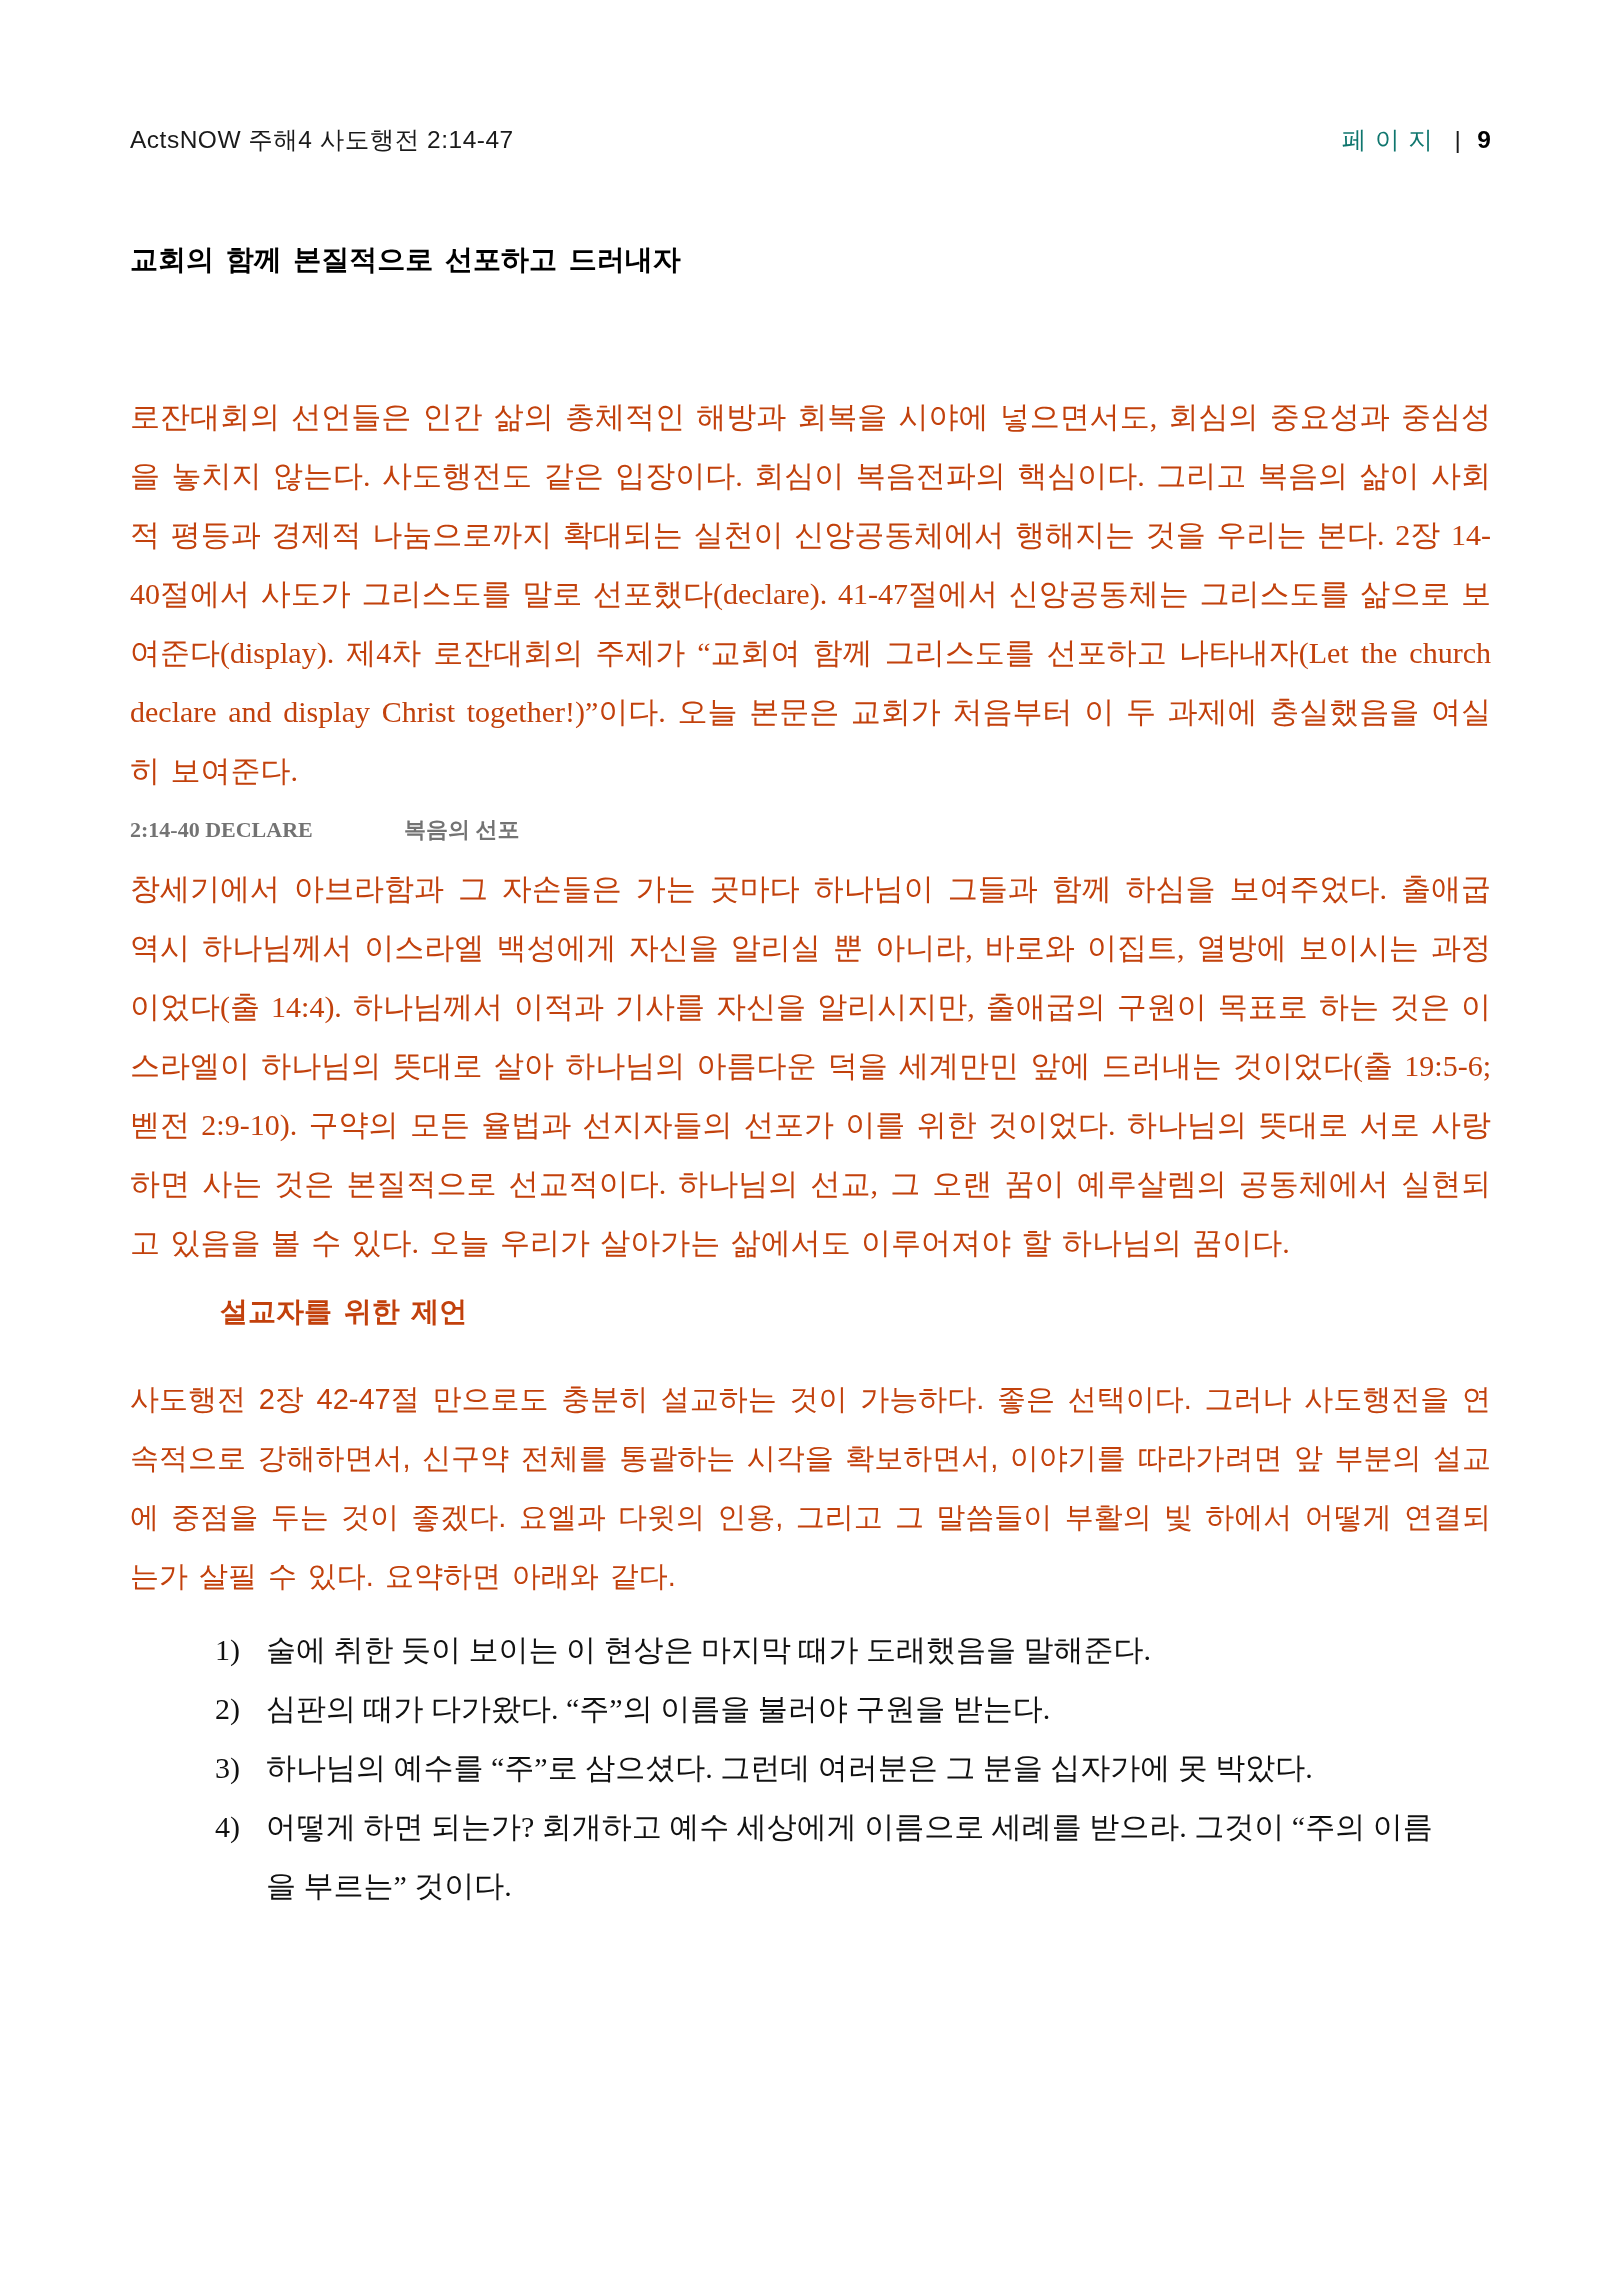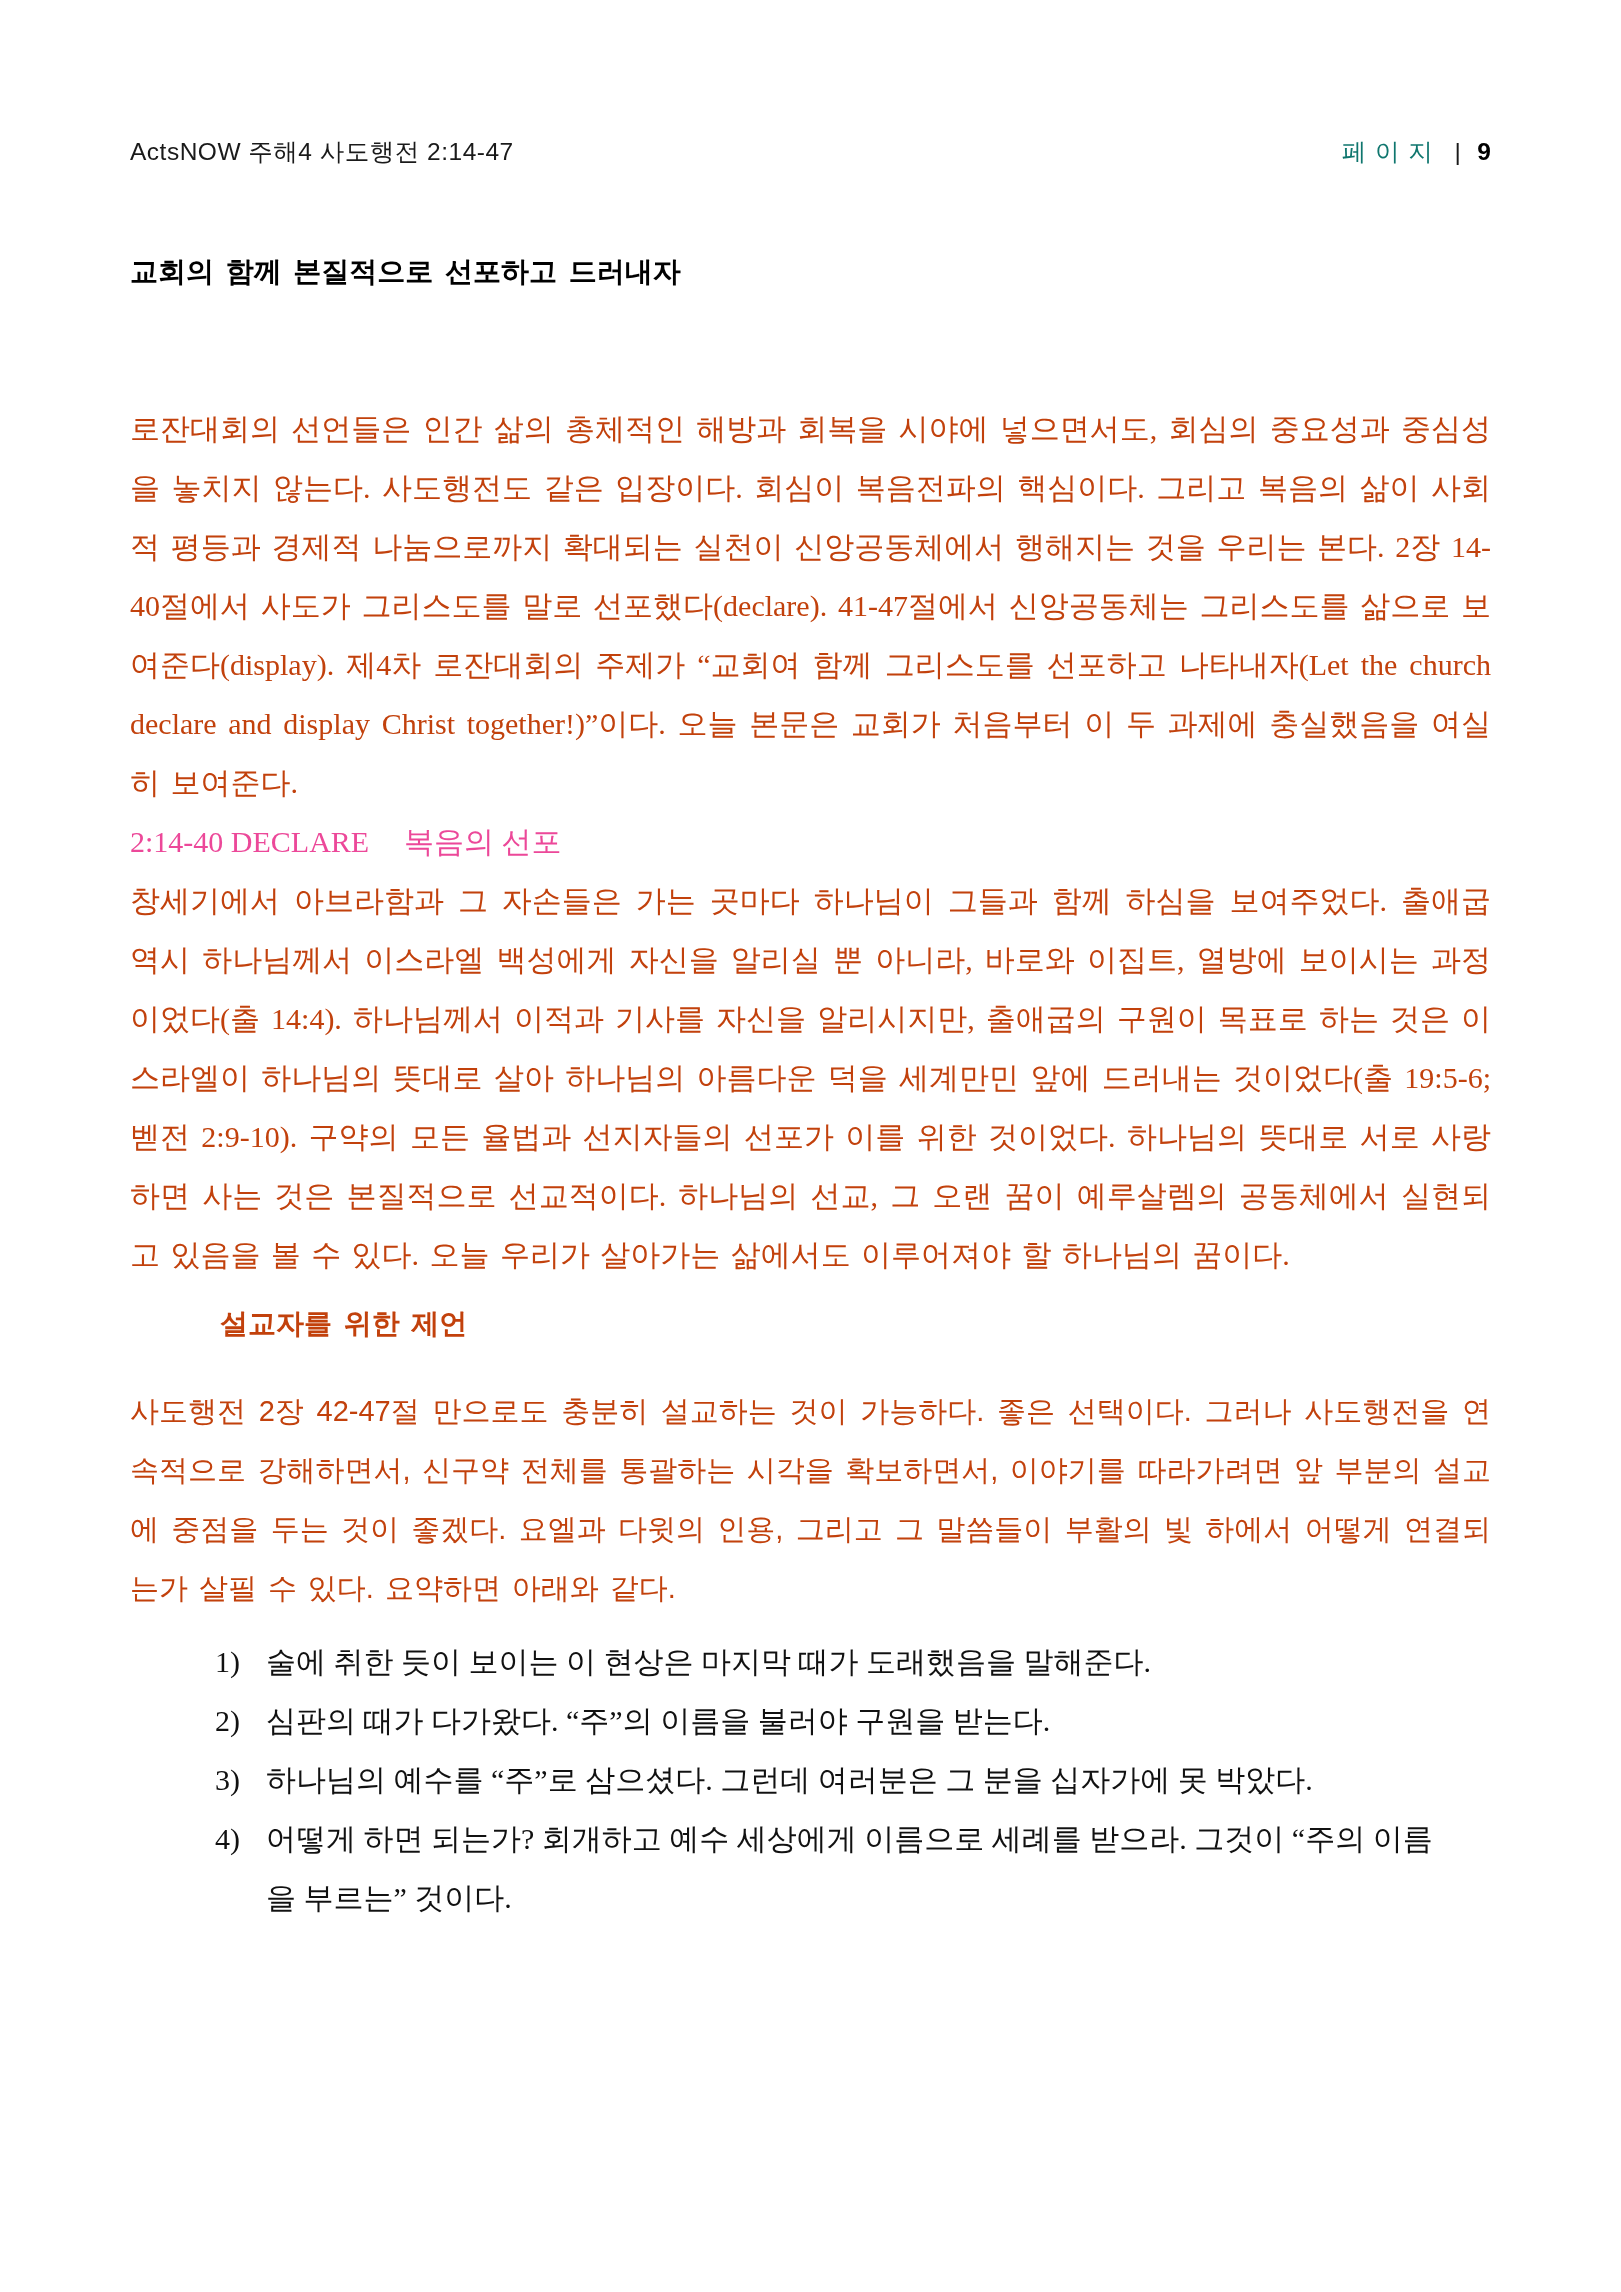--- a/index.html
+++ b/index.html
@@ -4,21 +4,21 @@
 <style>
   html, body {
     margin: 0;
     padding: 0;
     background: #ffffff;
   }
   .page {
     position: relative;
     width: 1621px;
     height: 1922px;
-    margin: 12px auto;
+    margin: 0 auto;
     background: #ffffff;
     box-sizing: border-box;
     padding: 123px 130px 0 130px;
     overflow: hidden;
     color: #111111;
   }
   
   .header {
     display: flex;
     justify-content: space-between;
@@ -79,24 +79,24 @@
   .p1 { margin-top: 110px; }
   .p-bold {
     font-weight: normal;
     margin-top: 39px;
     font-family: "Liberation Sans", "DejaVu Sans", sans-serif;
     font-size: 29px;
   }
   
   .outline {
     font-family: "Liberation Serif", "DejaVu Serif", serif;
-    font-weight: normal;
-    font-size: 30px;
+    font-weight: bold;
+    font-size: 22px;
     line-height: 59px;
-    color: #ec4899;
+    color: #737373;
   }
   .outline .ref {
     display: inline-block;
     min-width: 274px;
   }
   .outline .olabel {
     display: inline-block;
   }
   
   .list {

